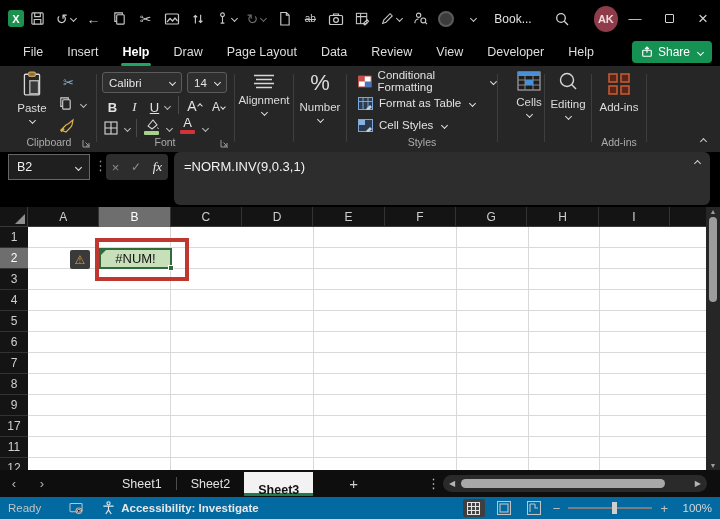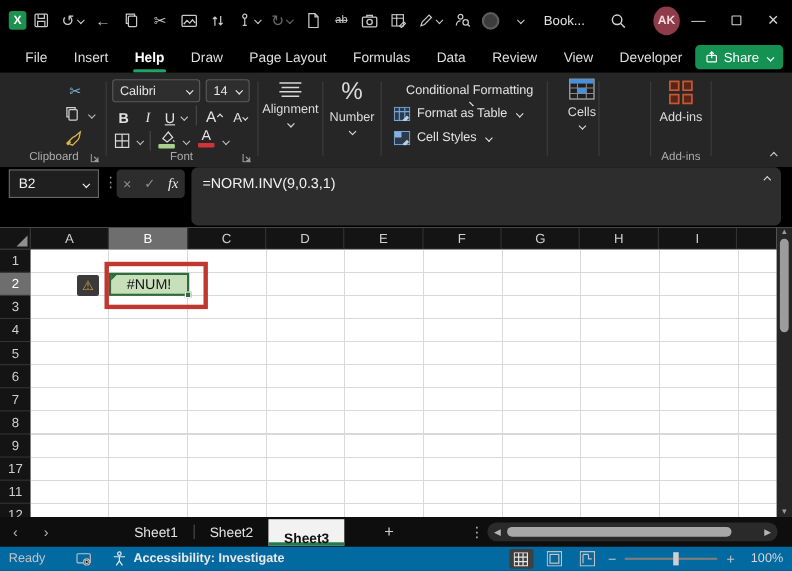--- a/index.html
+++ b/index.html
@@ -239,39 +239,47 @@
       <span class="winbtn" style="font-size:17px;">×</span>
     </span>
   </div>
 
   <div class="menubar">
     <span class="menu-item">File</span>
     <span class="menu-item">Insert</span>
     <span class="menu-item active">Help</span>
     <span class="menu-item">Draw</span>
     <span class="menu-item">Page Layout</span>
-    <span class="menu-item">Formulas</span>
     <span class="menu-item">Data</span>
     <span class="menu-item">Review</span>
     <span class="menu-item">View</span>
     <span class="menu-item">Developer</span>
     <span class="menu-item">Help</span>
     <span class="share-btn">
       <svg width="12" height="12" viewBox="0 0 14 14" fill="none" stroke="#fff" stroke-width="1.3">
           <rect x="2" y="5" width="10" height="7" rx="1"></rect>
           <path d="M7 8V1.5M4.8 3.5L7 1.3l2.2 2.2"></path>
         </svg>
       <span>Share</span>
       <span class="chv"></span>
     </span>
   </div>
 
   <div class="ribbon">
 
     <div class="rgroup" style="left:4px; width:90px;">
+      <div class="bigbtn" style="left:6px; top:5px; width:44px;">
+        <svg width="22" height="26" viewBox="0 0 20 24" fill="none" stroke="#d8d8d8" stroke-width="1.2">
+            <rect x="3" y="3" width="14" height="19" rx="1"></rect>
+            <rect x="7" y="1" width="6" height="4" rx="1" fill="#8a6d3b" stroke="#c9a35a"></rect>
+            <rect x="8" y="9" width="8" height="12" fill="#3a3a3a" stroke="#bdbdbd"></rect>
+          </svg>
+        <span class="blabel">Paste</span>
+        <span class="chv"></span>
+      </div>
       <span class="fmt-btn" style="position:absolute; left:56px; top:6px; color:#7ab3d4;">✂</span>
       <span style="position:absolute; left:54px; top:30px;">
         <svg width="15" height="15" viewBox="0 0 16 16" fill="none" stroke="#d0d0d0" stroke-width="1.2">
             <rect x="5" y="4" width="8" height="10" rx="1"></rect>
             <path d="M11 4V2H3v9h2"></path>
           </svg>
       </span>
         <span class="chv" style="position:absolute; left:74px; top:36px; color:#bdbdbd;"></span>
       <span style="position:absolute; left:55px; top:52px;">
         <svg width="16" height="16" viewBox="0 0 16 16">
@@ -354,21 +362,21 @@
     <div class="rgroup" style="left:295px; width:50px;">
       <div class="bigbtn" style="left:0; top:4px; width:50px;">
         <span style="font-size:22px; color:#dcdcdc;">%</span>
         <span class="blabel">Number</span>
         <span class="chv"></span>
       </div>
     </div>
     <div class="rdiv" style="left:346px;"></div>
 
     <div class="rgroup" style="left:348px; width:148px;">
-      <div class="styles-row" style="margin-top:4px;flex-direction:column;">
+      <div class="styles-row" style="margin-top:4px;">
         <svg width="15" height="13" viewBox="0 0 15 13">
             <rect x="0.5" y="0.5" width="14" height="12" fill="#fff" stroke="#c4504b"></rect>
             <rect x="0.5" y="0.5" width="7" height="6" fill="#c4504b"></rect>
             <rect x="7.5" y="6.5" width="7" height="6" fill="#4a76b9"></rect>
           </svg>
         <span>Conditional Formatting</span>
         <span class="chv"></span>
       </div>
       <div class="styles-row">
         <svg width="15" height="13" viewBox="0 0 15 13">
@@ -381,37 +389,48 @@
       </div>
       <div class="styles-row">
         <svg width="15" height="13" viewBox="0 0 15 13">
             <rect x="0.5" y="0.5" width="14" height="12" fill="#2b3a4d" stroke="#7aa7d9"></rect>
             <rect x="1" y="1" width="6" height="5" fill="#86b1e0"></rect>
             <path d="M8 12l4-4 2 2-4 4z" fill="#bfcfe0"></path>
           </svg>
         <span>Cell Styles</span>
         <span class="chv"></span>
       </div>
+      <div class="glabel">Styles</div>
     </div>
     <div class="rdiv" style="left:497px;"></div>
 
     <div class="rgroup" style="left:499px; width:44px;">
       <div class="bigbtn" style="left:0; top:5px; width:60px;">
         <svg width="24" height="20" viewBox="0 0 24 20">
             <rect x="1" y="1" width="22" height="18" fill="#1e1e1e" stroke="#bdbdbd"></rect>
             <rect x="1" y="1" width="22" height="4" fill="#4a90d9"></rect>
             <path d="M1 9h22M1 14h22M8 5v14M16 5v14" stroke="#8a8a8a" stroke-width="1"></path>
             <rect x="8" y="9" width="8" height="5" fill="#4a90d9"></rect>
           </svg>
         <span class="blabel">Cells</span>
         <span class="chv"></span>
       </div>
     </div>
     <div class="rdiv" style="left:544px;"></div>
 
+    <div class="rgroup" style="left:546px; width:44px;">
+      <div class="bigbtn" style="left:0; top:5px; width:44px;">
+        <svg width="22" height="22" viewBox="0 0 22 22" fill="none" stroke="#d8d8d8" stroke-width="1.4">
+            <circle cx="10" cy="9" r="6.5"></circle>
+            <path d="M14.8 13.8L19 18"></path>
+          </svg>
+        <span class="blabel">Editing</span>
+        <span class="chv"></span>
+      </div>
+    </div>
     <div class="rdiv" style="left:591px;"></div>
 
     <div class="rgroup" style="left:593px; width:52px;">
       <div class="bigbtn" style="left:0; top:6px; width:52px;">
         <svg width="24" height="24" viewBox="0 0 24 24" fill="#5a2418" stroke="#c05a33" stroke-width="1.6">
             <rect x="2" y="2" width="8" height="8"></rect>
             <rect x="14" y="2" width="8" height="8"></rect>
             <rect x="2" y="14" width="8" height="8"></rect>
             <rect x="14" y="14" width="8" height="8"></rect>
           </svg>

